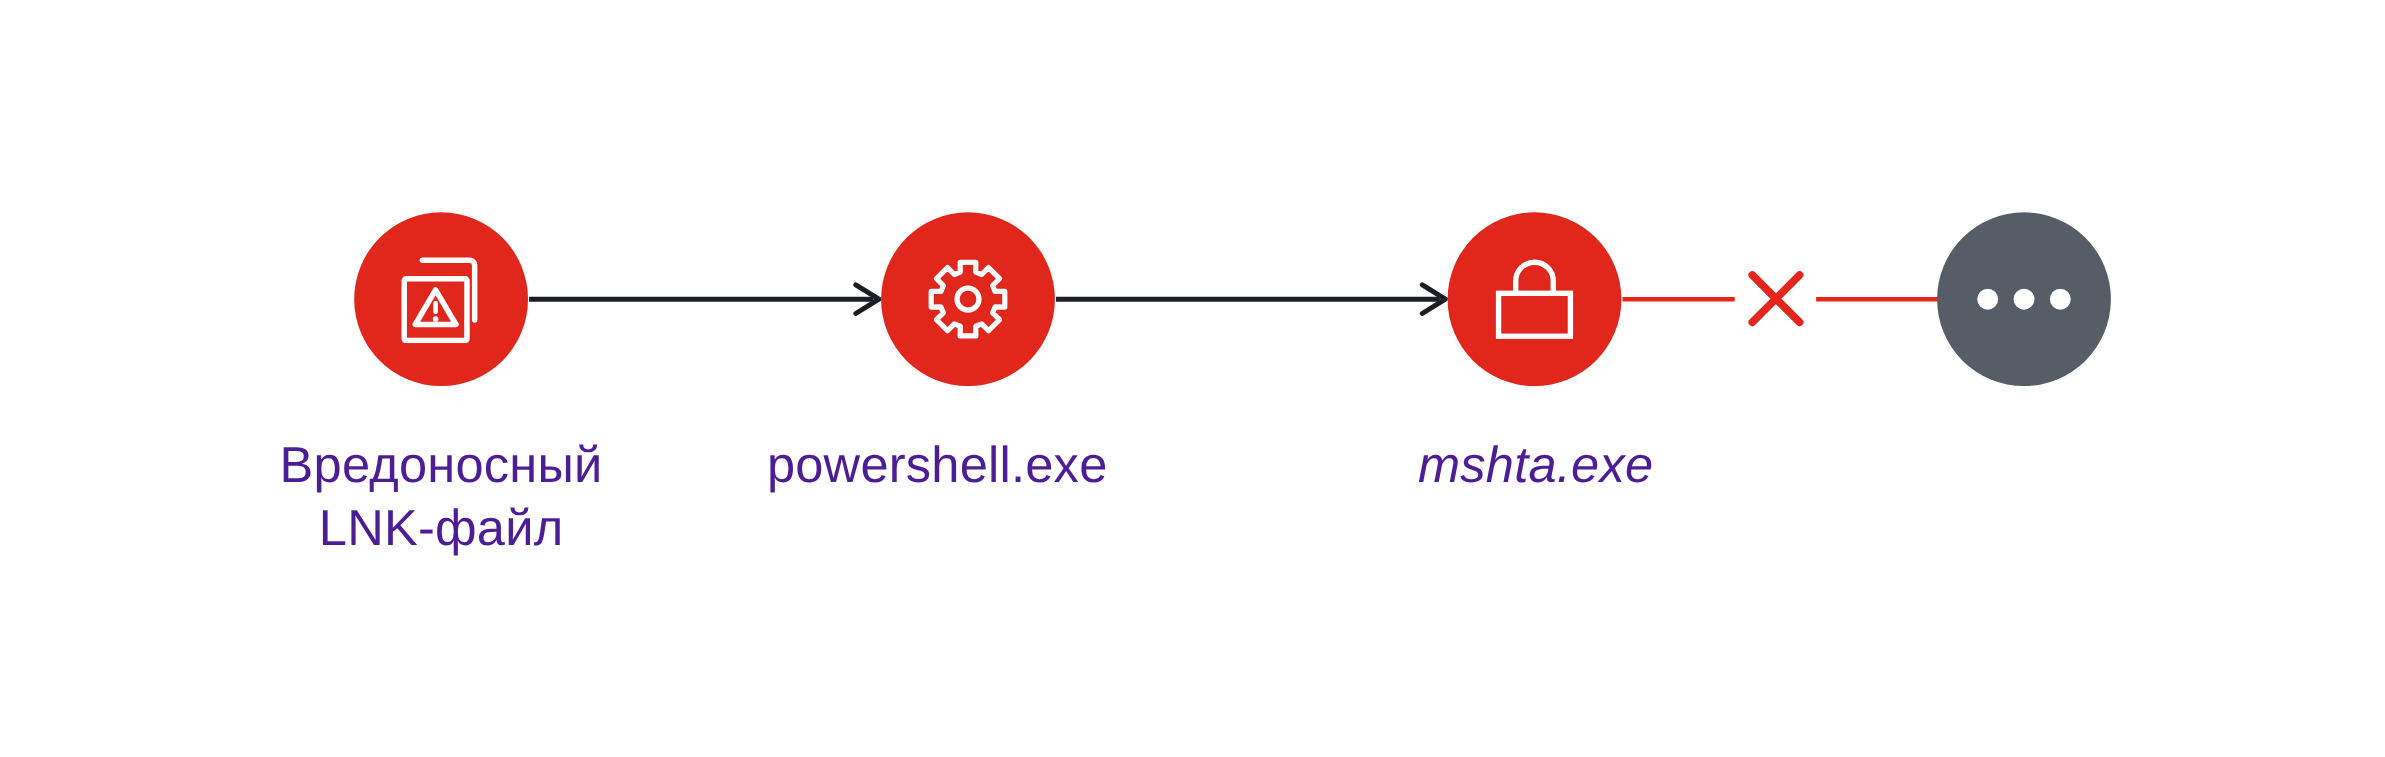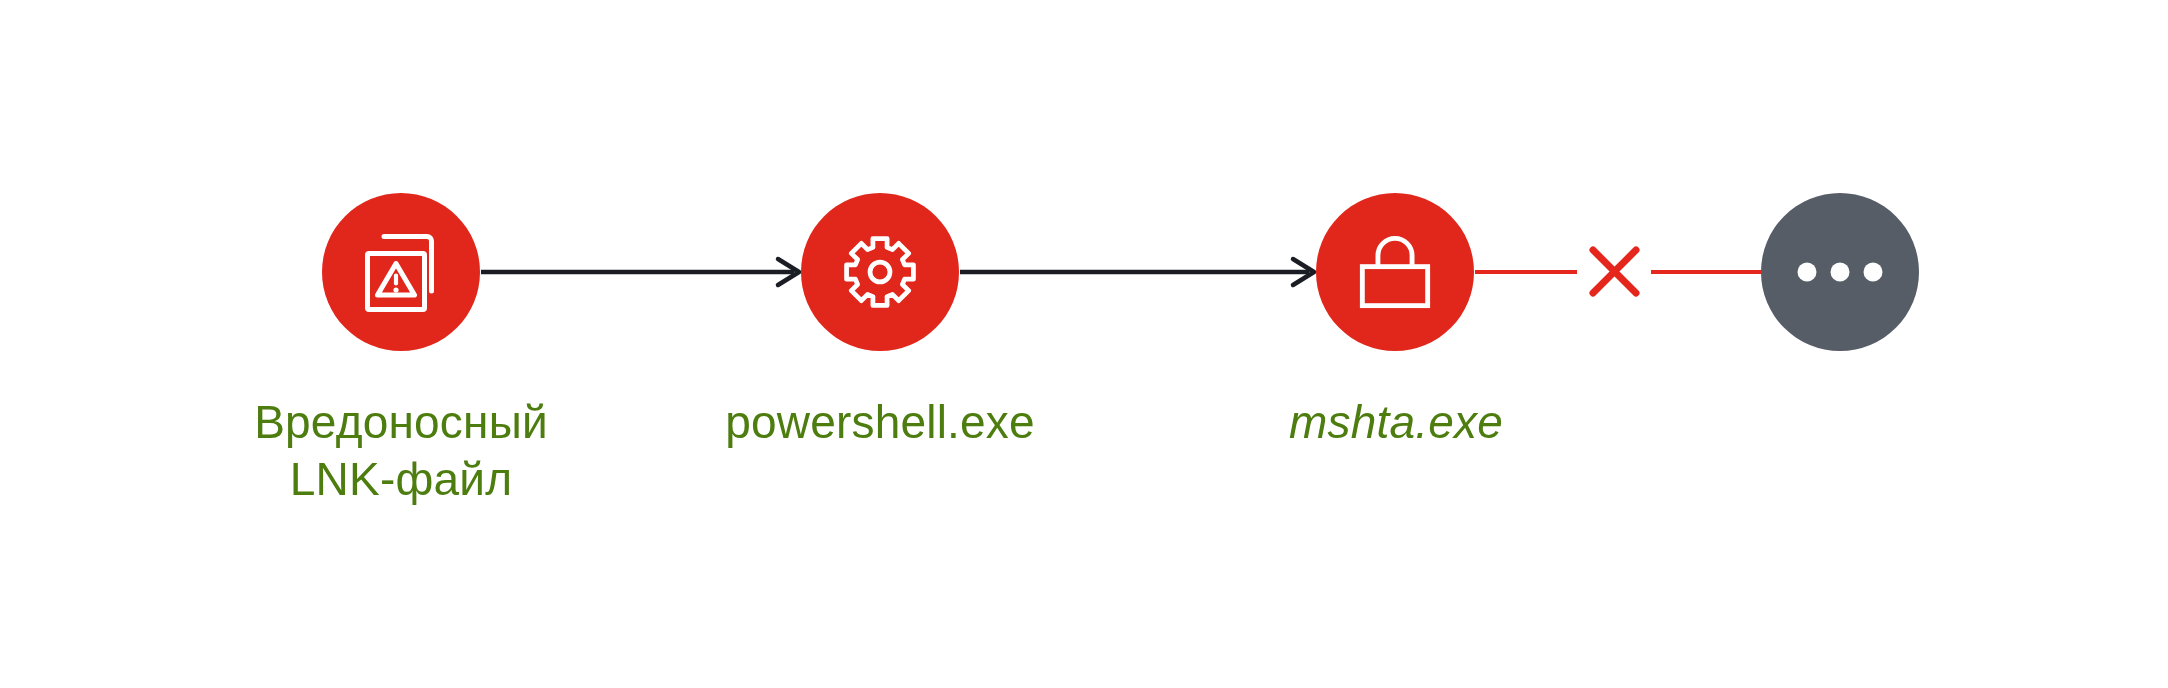--- a/index.html
+++ b/index.html
@@ -21,21 +21,21 @@
   .node-circle.red  { background: #e1261b; }
   .node-circle.gray { background: #565d67; }
   .node-label {
     position: absolute;
     top: 394px;
     transform: translateX(-50%);
     font-size: 46px;
     line-height: 57px;
     font-weight: 500;
     letter-spacing: 0.2px;
-    color: #4d7c0f;
+    color: #4c1d95;
     text-align: center;
     white-space: pre-line;
   }
   .icon-svg { display: block; }
 </style>
 </head>
 <body>
 
 <div class="canvas">
 
@@ -76,21 +76,21 @@
   <div class="node-circle red" style="left:801px; top:193px;">
     <svg class="icon-svg" width="76" height="76" viewBox="0 0 80 80">
       <path d="M 65.9 32.6 L 75.2 32.5 L 75.2 47.5 L 65.9 47.4 L 63.6 53.1 L 70.2 59.6 L 59.6 70.2
                L 53.1 63.6 L 47.4 65.9 L 47.5 75.2 L 32.5 75.2 L 32.6 65.9 L 26.9 63.6 L 20.4 70.2
                L 9.8 59.6 L 16.4 53.1 L 14.1 47.4 L 4.8 47.5 L 4.8 32.5 L 14.1 32.6 L 16.4 26.9
                L 9.8 20.4 L 20.4 9.8 L 26.9 16.4 L 32.6 14.1 L 32.5 4.8 L 47.5 4.8 L 47.4 14.1
                L 53.1 16.4 L 59.6 9.8 L 70.2 20.4 L 63.6 26.9 Z" fill="none" stroke="#ffffff" stroke-width="5" stroke-linejoin="round"></path>
       <circle cx="40" cy="40" r="10.5" fill="none" stroke="#ffffff" stroke-width="5"></circle>
     </svg>
   </div>
-  <div class="node-label" style="left:880px;text-align:center;">powershell.exe</div>
+  <div class="node-label" style="left:852px;text-align:center;">powershell.exe</div>
 
   <div class="node-circle red" style="left:1316px; top:193px;">
     <svg class="icon-svg" width="78" height="78" viewBox="0 0 80 80">
       <path d="M 22.5 34 V 23 A 17.5 17.5 0 0 1 57.5 23 V 34" fill="none" stroke="#ffffff" stroke-width="5"></path>
       <rect x="6.5" y="34.5" width="67" height="40" fill="none" stroke="#ffffff" stroke-width="5"></rect>
     </svg>
   </div>
   <div class="node-label" style="left:1396px;font-style:italic;">mshta.exe</div>
 
   <div class="node-circle gray" style="left:1761px; top:193px;">

